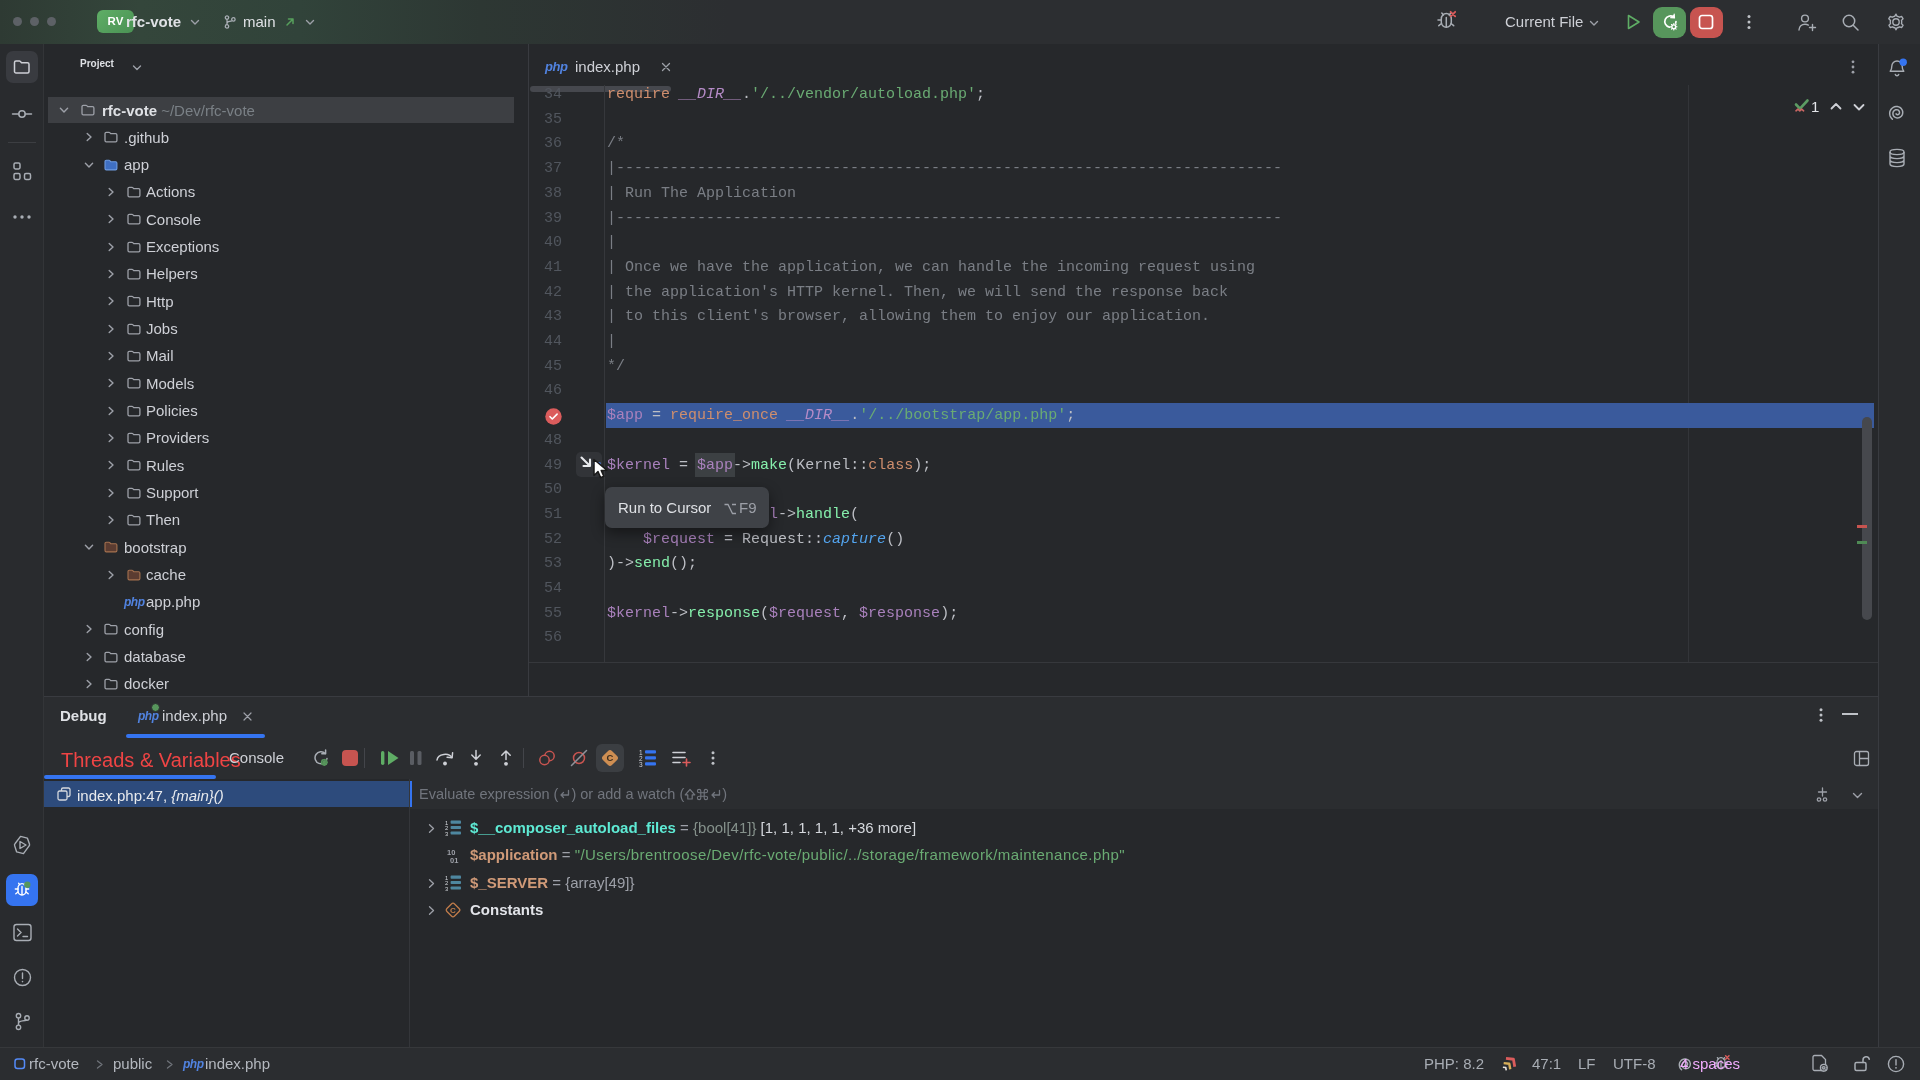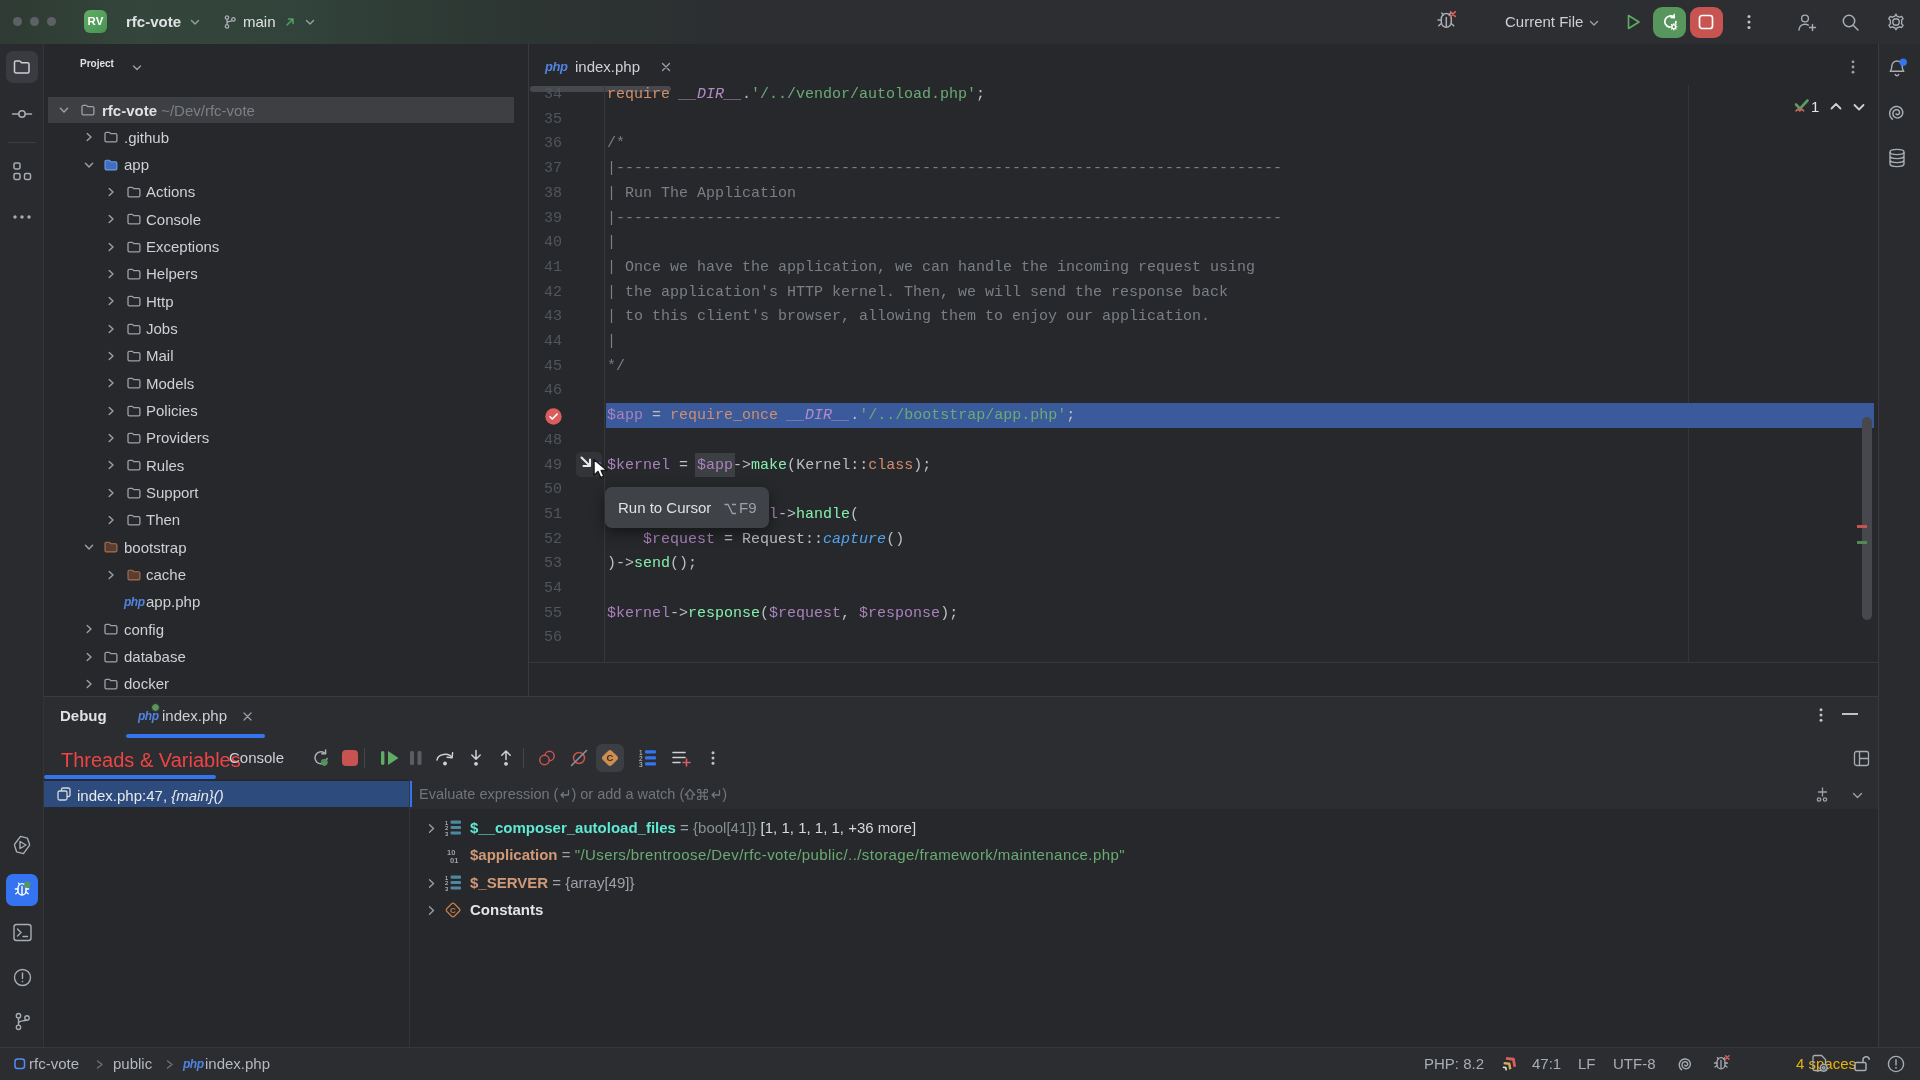--- a/index.html
+++ b/index.html
@@ -41,21 +41,21 @@
 <symbol id="chd" viewBox="0 0 16 16">
         <path d="M4.4 6.2 L8 10 L11.6 6.2" fill="none" stroke="#9DA0A8" stroke-width="1.4" stroke-linecap="round" stroke-linejoin="round"></path>
       </symbol>
 </defs>
   </svg>
 
 <div class="a" id="titlebar">
 <div class="a" style="left:12.5px;top:17px;width:9px;height:9px;border-radius:50%;background:#5d6166"></div>
 <div class="a" style="left:29.5px;top:17px;width:9px;height:9px;border-radius:50%;background:#5d6166"></div>
 <div class="a" style="left:46.5px;top:17px;width:9px;height:9px;border-radius:50%;background:#5d6166"></div>
-<div class="a" style="left:84px;top:10px;width:23px;height:23px;border-radius:6px;background:linear-gradient(140deg,#5FAE66,#4A9254);color:#fff;font-weight:bold;font-size:11.5px;text-align:center;line-height:23px">RV</div>
+<div class="a" style="left:97px;top:10px;width:37px;height:23px;border-radius:6px;background:linear-gradient(140deg,#5FAE66,#4A9254);color:#fff;font-weight:bold;font-size:11.5px;text-align:center;line-height:23px">RV</div>
 <div class="a hdr" style="left:126px;top:13px">rfc-vote</div>
 <svg class="a" style="left:188px;top:15px" width="14" height="14">
       <path d="M3.5 5.5 L7 9 L10.5 5.5" fill="none" stroke="#9DA0A8" stroke-width="1.4" stroke-linecap="round" stroke-linejoin="round"></path>
     </svg>
 <svg class="a" style="left:222px;top:14px" width="16" height="16" fill="none" stroke="#A8ADB4" stroke-width="1.3">
 <circle cx="5" cy="3.6" r="1.7"></circle>
       <circle cx="5" cy="12.4" r="1.7"></circle>
       <circle cx="11.4" cy="5.4" r="1.7"></circle>
 <path d="M5 5.3 v5.4 M5 9.5 c0-2.5 3-1.6 4.8-2.7"></path>
     </svg>
@@ -591,21 +591,21 @@
 <div class="a" style="left:1578px;top:1055px;font-size:15px;color:#A8ADB4">LF</div>
 <div class="a" style="left:1613px;top:1055px;font-size:15px;color:#A8ADB4">UTF-8</div>
 <svg class="a" style="left:1676px;top:1055px" width="19" height="19" fill="none" stroke="#A8ADB4" stroke-width="1.4" stroke-linecap="round">
     <polyline points="8.7,10.1 8.8,10.3 8.9,10.5 9.1,10.7 9.4,10.9 9.7,10.9 10.0,11.0 10.4,10.9 10.7,10.7 11.0,10.5 11.3,10.2 11.5,9.8 11.6,9.4 11.6,8.9 11.5,8.4 11.3,7.9 11.0,7.5 10.6,7.2 10.1,6.9 9.5,6.7 8.9,6.7 8.3,6.8 7.7,7.1 7.1,7.4 6.7,7.9 6.3,8.6 6.1,9.2 6.0,10.0 6.1,10.8 6.4,11.5 6.8,12.2 7.4,12.8 8.1,13.2 8.9,13.5 9.8,13.7 10.7,13.6 11.6,13.3 12.4,12.9 13.1,12.2 13.7,11.4 14.1,10.5 14.3,9.5 14.3,8.4 14.0,7.4 13.6,6.4 12.9,5.6 12.0,4.8 11.0,4.3 9.8,4.0 8.7,4.0 7.5,4.2 6.3,4.7 5.3,5.4 4.5,6.3 3.8,7.4 3.4,8.7 3.3,10.0 3.5,11.4 3.9,12.6 4.6,13.8 5.6,14.8" fill="none"></polyline>
   </svg>
 <svg class="a" style="left:1710px;top:1054px" width="22" height="20" fill="none" stroke="#A8ADB4" stroke-width="1.3" stroke-linecap="round">
 <path d="M7 8 a4 4.4 0 0 1 8 0 v2.8 a4 4 0 0 1 -8 0 z"></path>
 <path d="M8.6 5 L7.4 3.6 M13.4 5 L14.6 3.6 M7 9 H4.5 M7 11.5 l-2 1.6 M15 11.5 l2 1.6 M15 9 h2.5 M11 6.5 v7"></path>
 <path d="M15.6 5.2 l3.4-3.4 M15.6 1.8 l3.4 3.4" stroke="#DB5C5C" stroke-width="1.5"></path>
   </svg>
-<div class="a" style="left:1796px;top:1055px;font-size:15px;color:#eab308">4 spaces</div>
+<div class="a" style="left:1680px;top:1055px;font-size:15px;color:#f0abfc">4 spaces</div>
 <svg class="a" style="left:1810px;top:1053px" width="21" height="21" fill="none" stroke="#A8ADB4" stroke-width="1.3">
 <path d="M4.5 2.5 h7 l4 4 v9.5 a1.5 1.5 0 0 1 -1.5 1.5 h-9.5 a1.5 1.5 0 0 1 -1.5 -1.5 v-12 a1.5 1.5 0 0 1 1.5 -1.5 z"></path>
 <circle cx="13.8" cy="14.8" r="3.4" fill="#2B2D30"></circle>
     <circle cx="13.8" cy="14.8" r="1.2"></circle>
     <path d="M13.8 10.9 v1.2 M13.8 17.5 v1.2 M17.2 14.8 h-1.2 M11.6 14.8 h-1.2 M16.2 12.4 l-.9.9 M12.3 16.3 l-.9.9 M16.2 17.2 l-.9-.9 M12.3 13.3 l-.9-.9" stroke-width="1"></path>
   </svg>
 <svg class="a" style="left:1851px;top:1053px" width="22" height="22" fill="none" stroke="#A8ADB4" stroke-width="1.5">
 <rect x="4" y="9.5" width="11" height="8" rx="1.5"></rect>
     <path d="M12 9.5 V7 a3.2 3.2 0 0 1 6.3-.8" stroke-linecap="round"></path>
   </svg>

